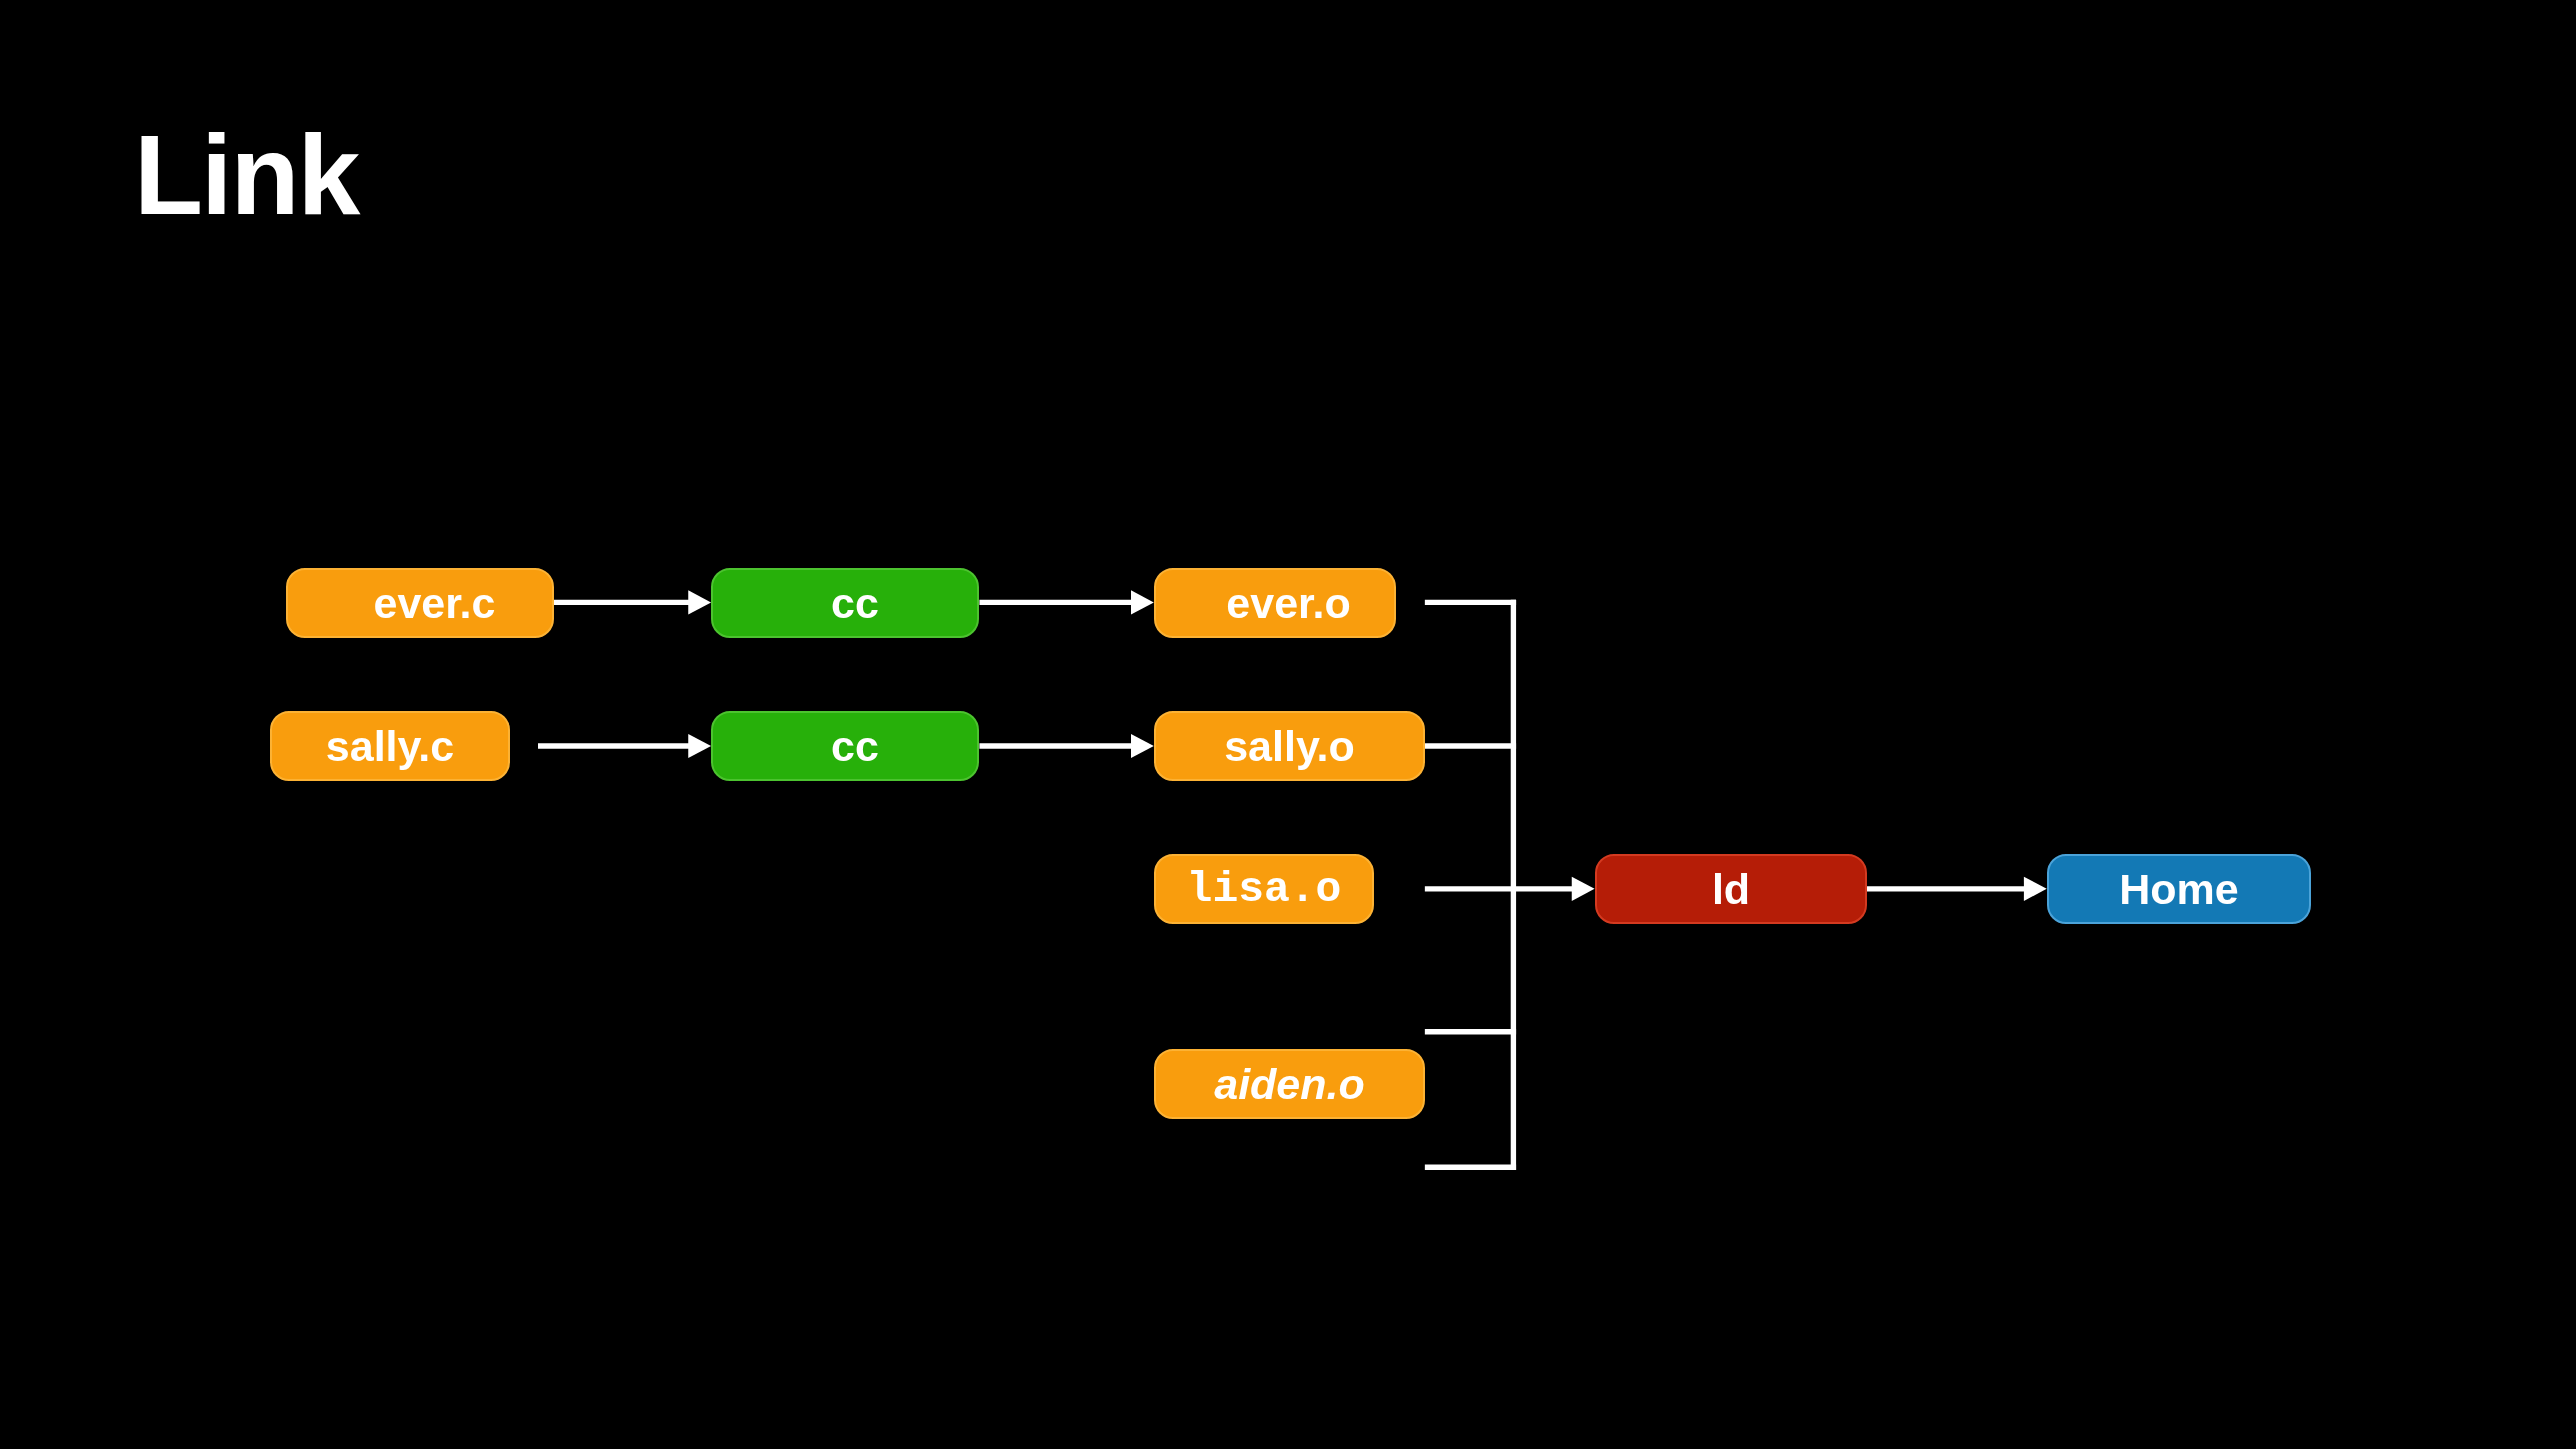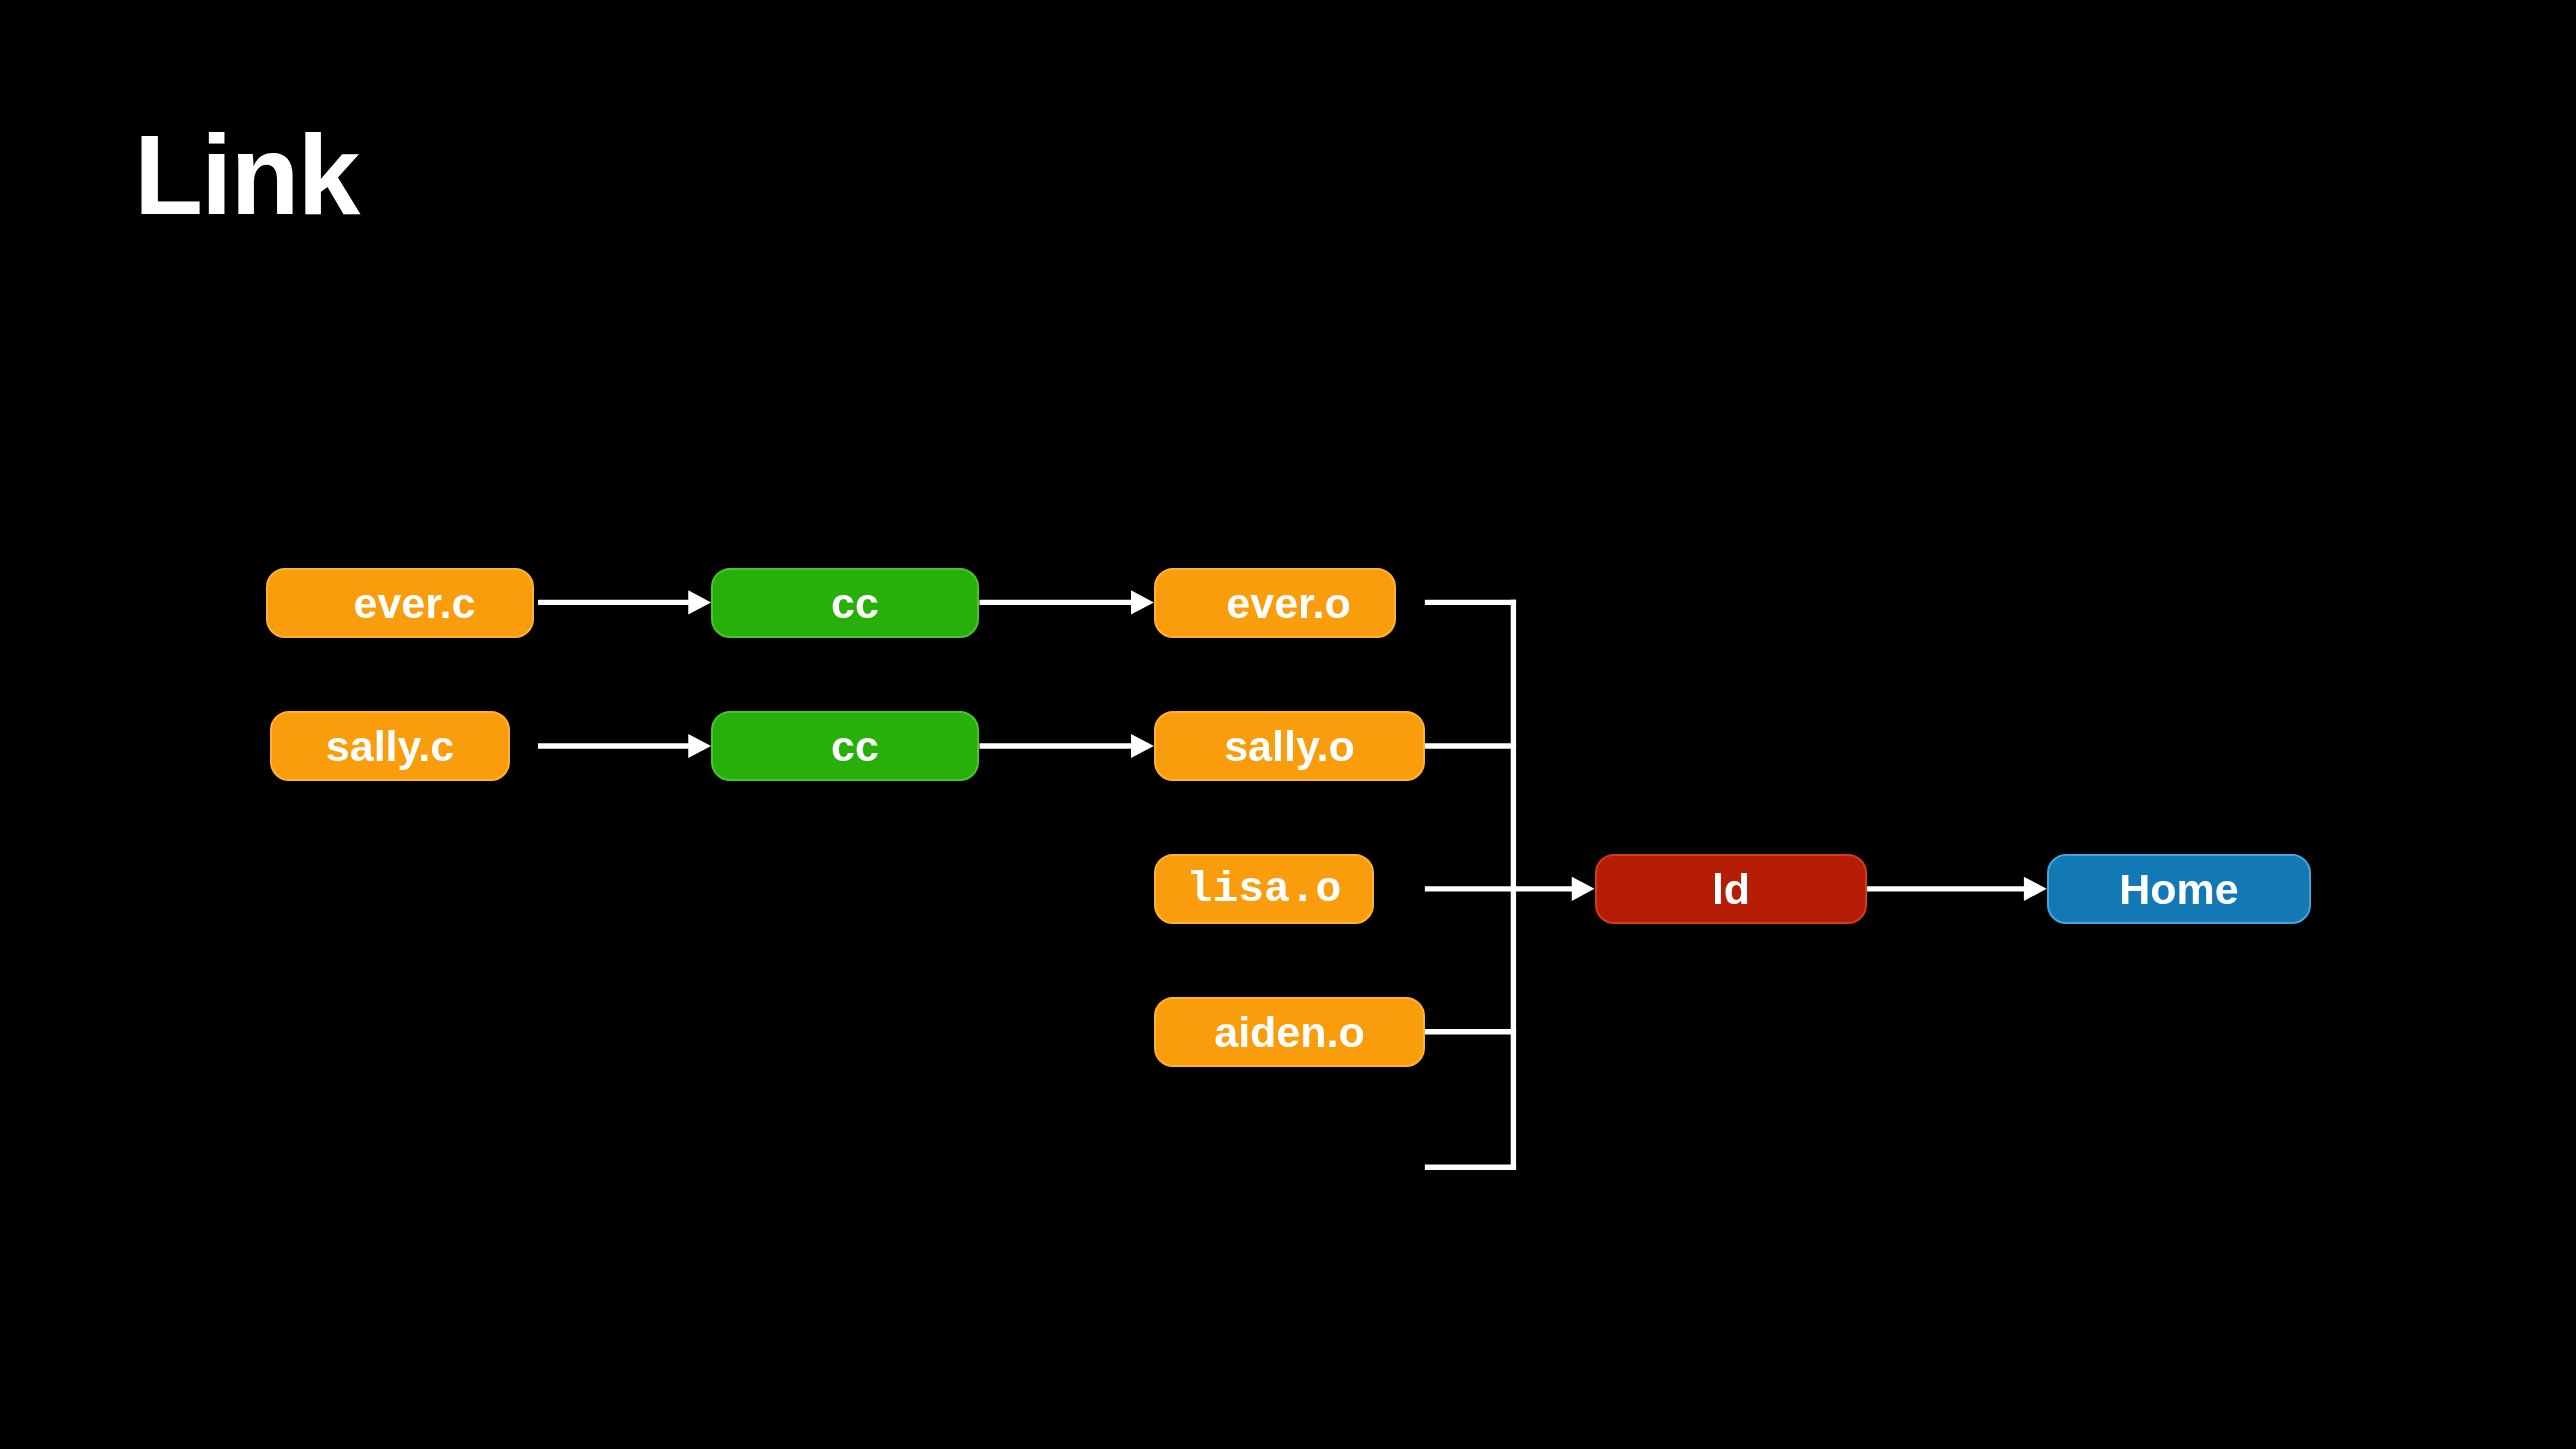--- a/index.html
+++ b/index.html
@@ -98,21 +98,21 @@
     <line class="edge" x1="2783" y1="1325" x2="3021" y2="1325"></line>
 
     <polygon class="arrowhead" points="1060,898 1026,880 1026,916"></polygon>
     <polygon class="arrowhead" points="1720,898 1686,880 1686,916"></polygon>
     <polygon class="arrowhead" points="1060,1112 1026,1094 1026,1130"></polygon>
     <polygon class="arrowhead" points="1720,1112 1686,1094 1686,1130"></polygon>
     <polygon class="arrowhead" points="2377,1325 2343,1307 2343,1343"></polygon>
     <polygon class="arrowhead" points="3051,1325 3017,1307 3017,1343"></polygon>
   </svg>
 
-  <div class="node" style="left:266px;  top:568px;  width:268px;padding-left:29px;" data-color="orange">
+  <div class="node" style="left:286px;  top:568px;  width:268px;padding-left:29px;" data-color="orange">
     <span class="node-label">ever.c</span>
   </div>
   <div class="node" style="left:270px;  top:711px; width:240px;" data-color="orange">
     <span class="node-label">sally.c</span>
   </div>
 
   <div class="node" style="left:711px; top:568px;  width:268px;" data-color="green">
     <span class="node-label">cc</span>
   </div>
   <div class="node" style="left:711px; top:711px; width:268px;" data-color="green">
@@ -121,21 +121,21 @@
 
   <div class="node" style="left:1154px; top:568px;  width:242px;padding-left:27px;" data-color="orange">
     <span class="node-label">ever.o</span>
   </div>
   <div class="node" style="left:1154px; top:711px; width:271px;" data-color="orange">
     <span class="node-label">sally.o</span>
   </div>
   <div class="node" style="left:1154px; top:854px; width:220px;font-family:Liberation Mono, monospace;" data-color="orange">
     <span class="node-label">lisa.o</span>
   </div>
-  <div class="node" style="left:1154px; top:997px; width:271px;" data-color="orange">
+  <div class="node" style="left:1154px; top:1049px; width:271px;font-style:italic;" data-color="orange">
     <span class="node-label">aiden.o</span>
   </div>
 
   <div class="node" style="left:1595px; top:854px; width:272px;" data-color="red">
     <span class="node-label">ld</span>
   </div>
   <div class="node" style="left:2047px; top:854px; width:264px;" data-color="blue">
     <span class="node-label">Home</span>
   </div>
 

